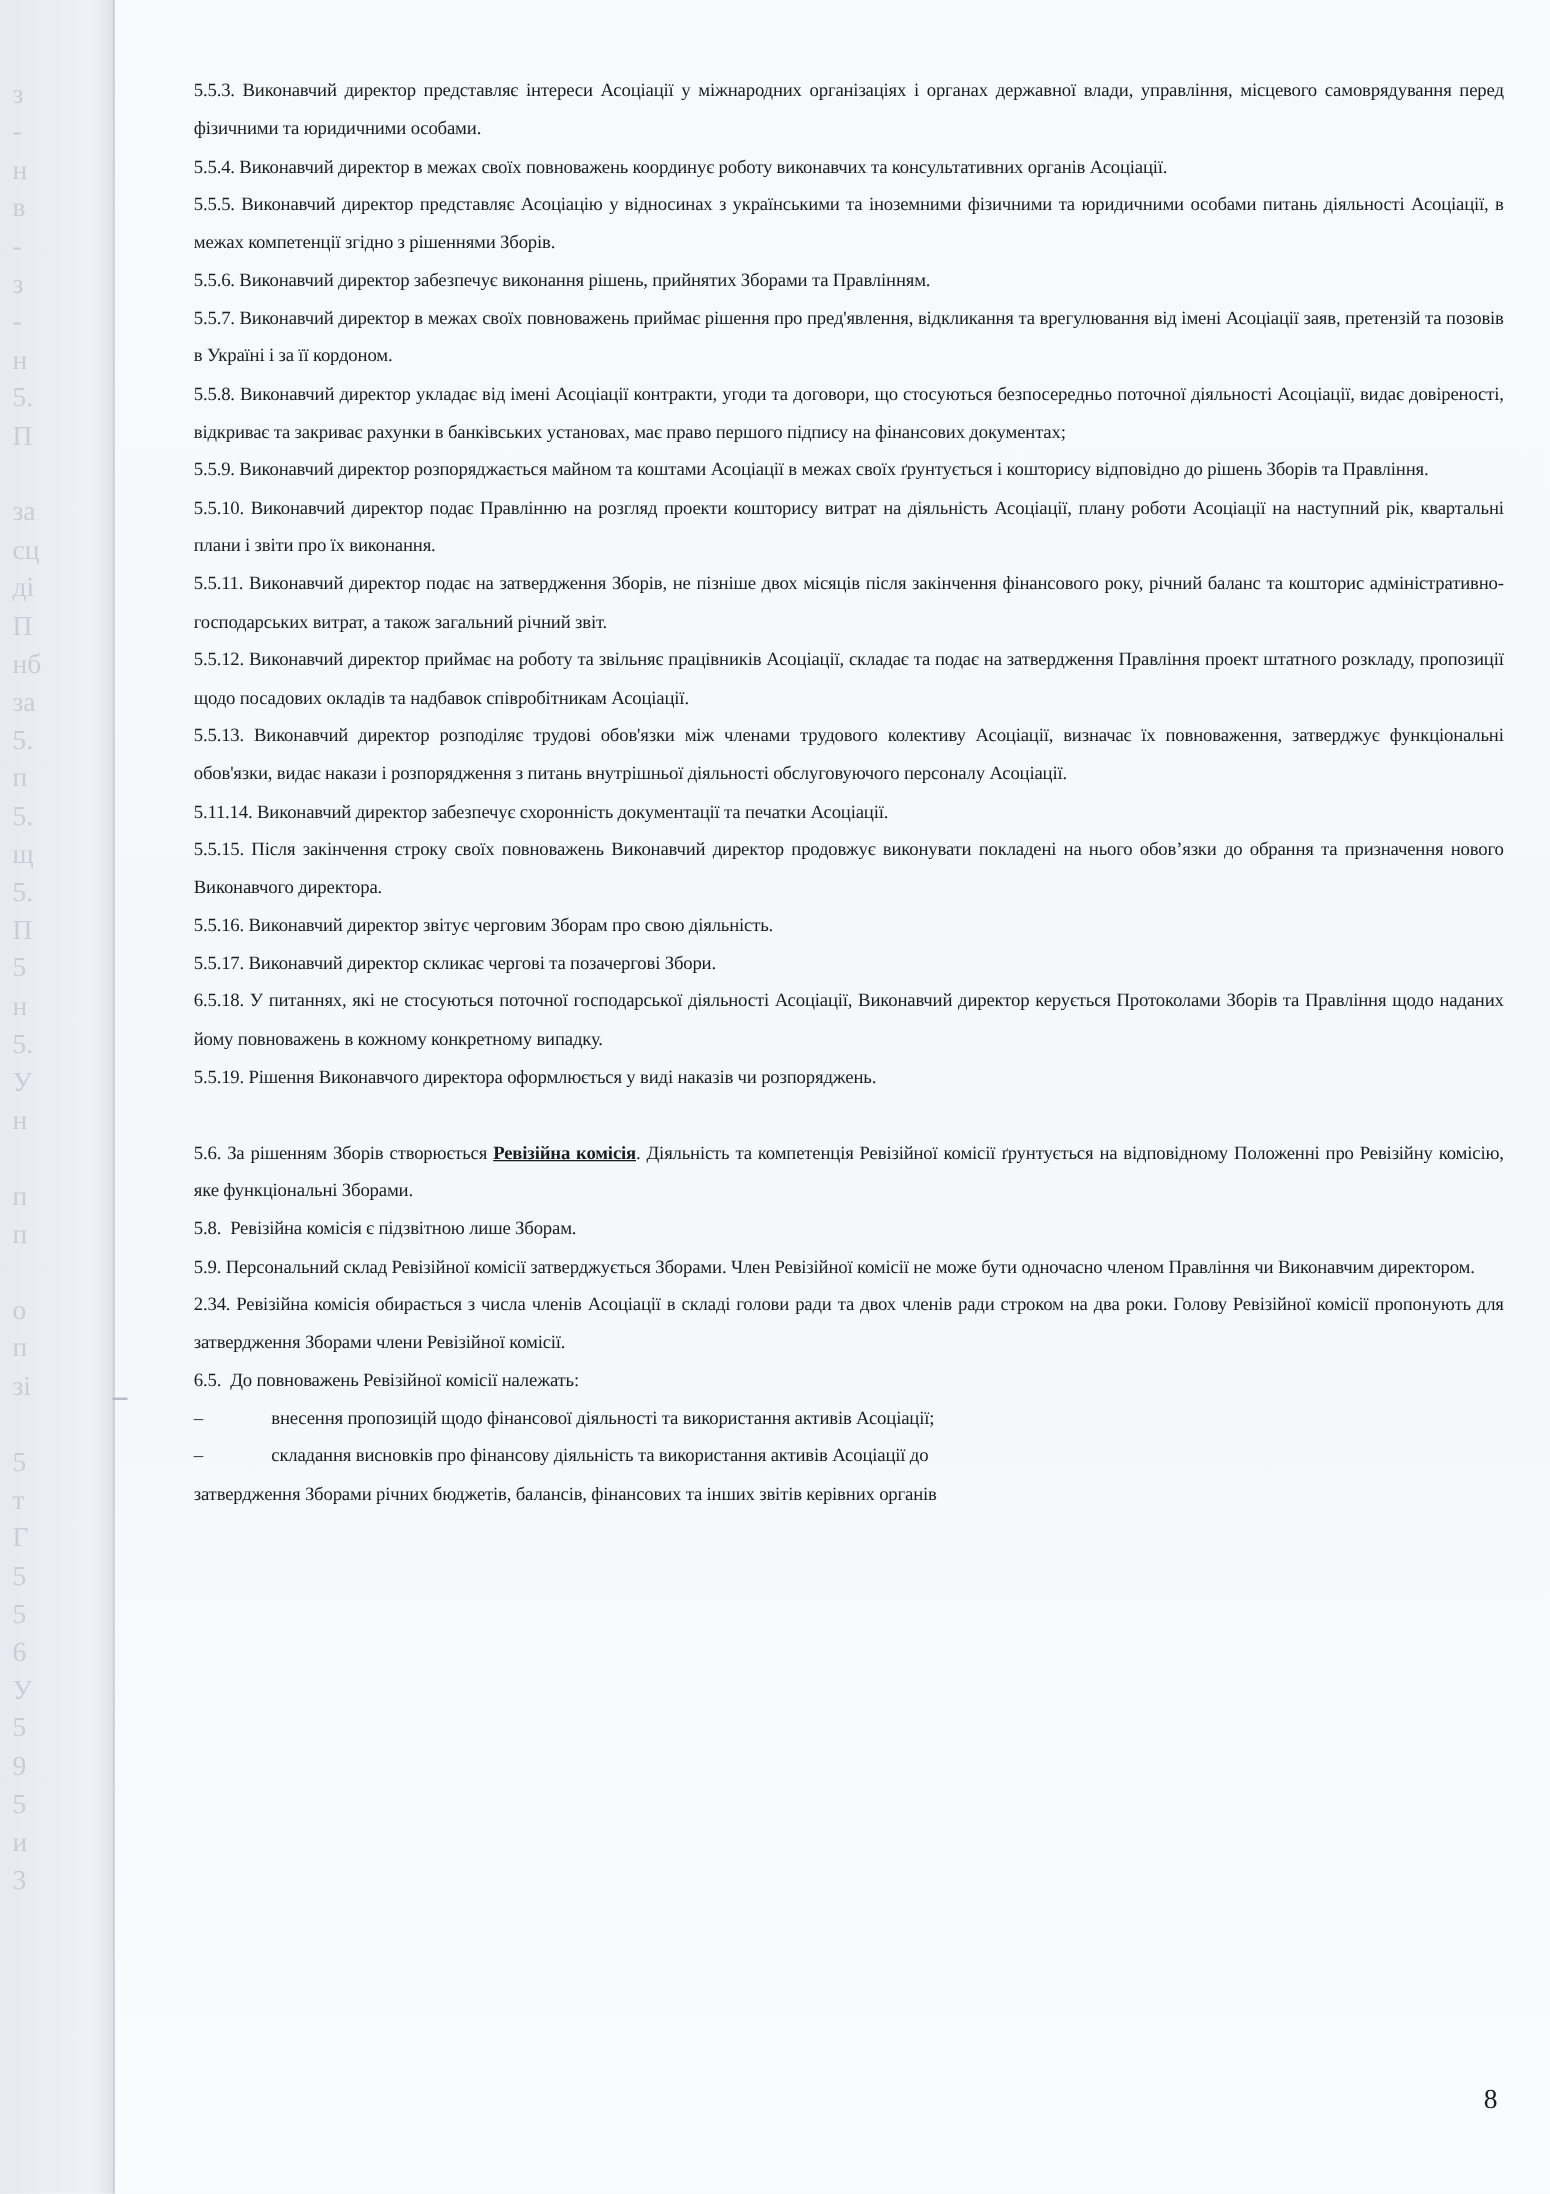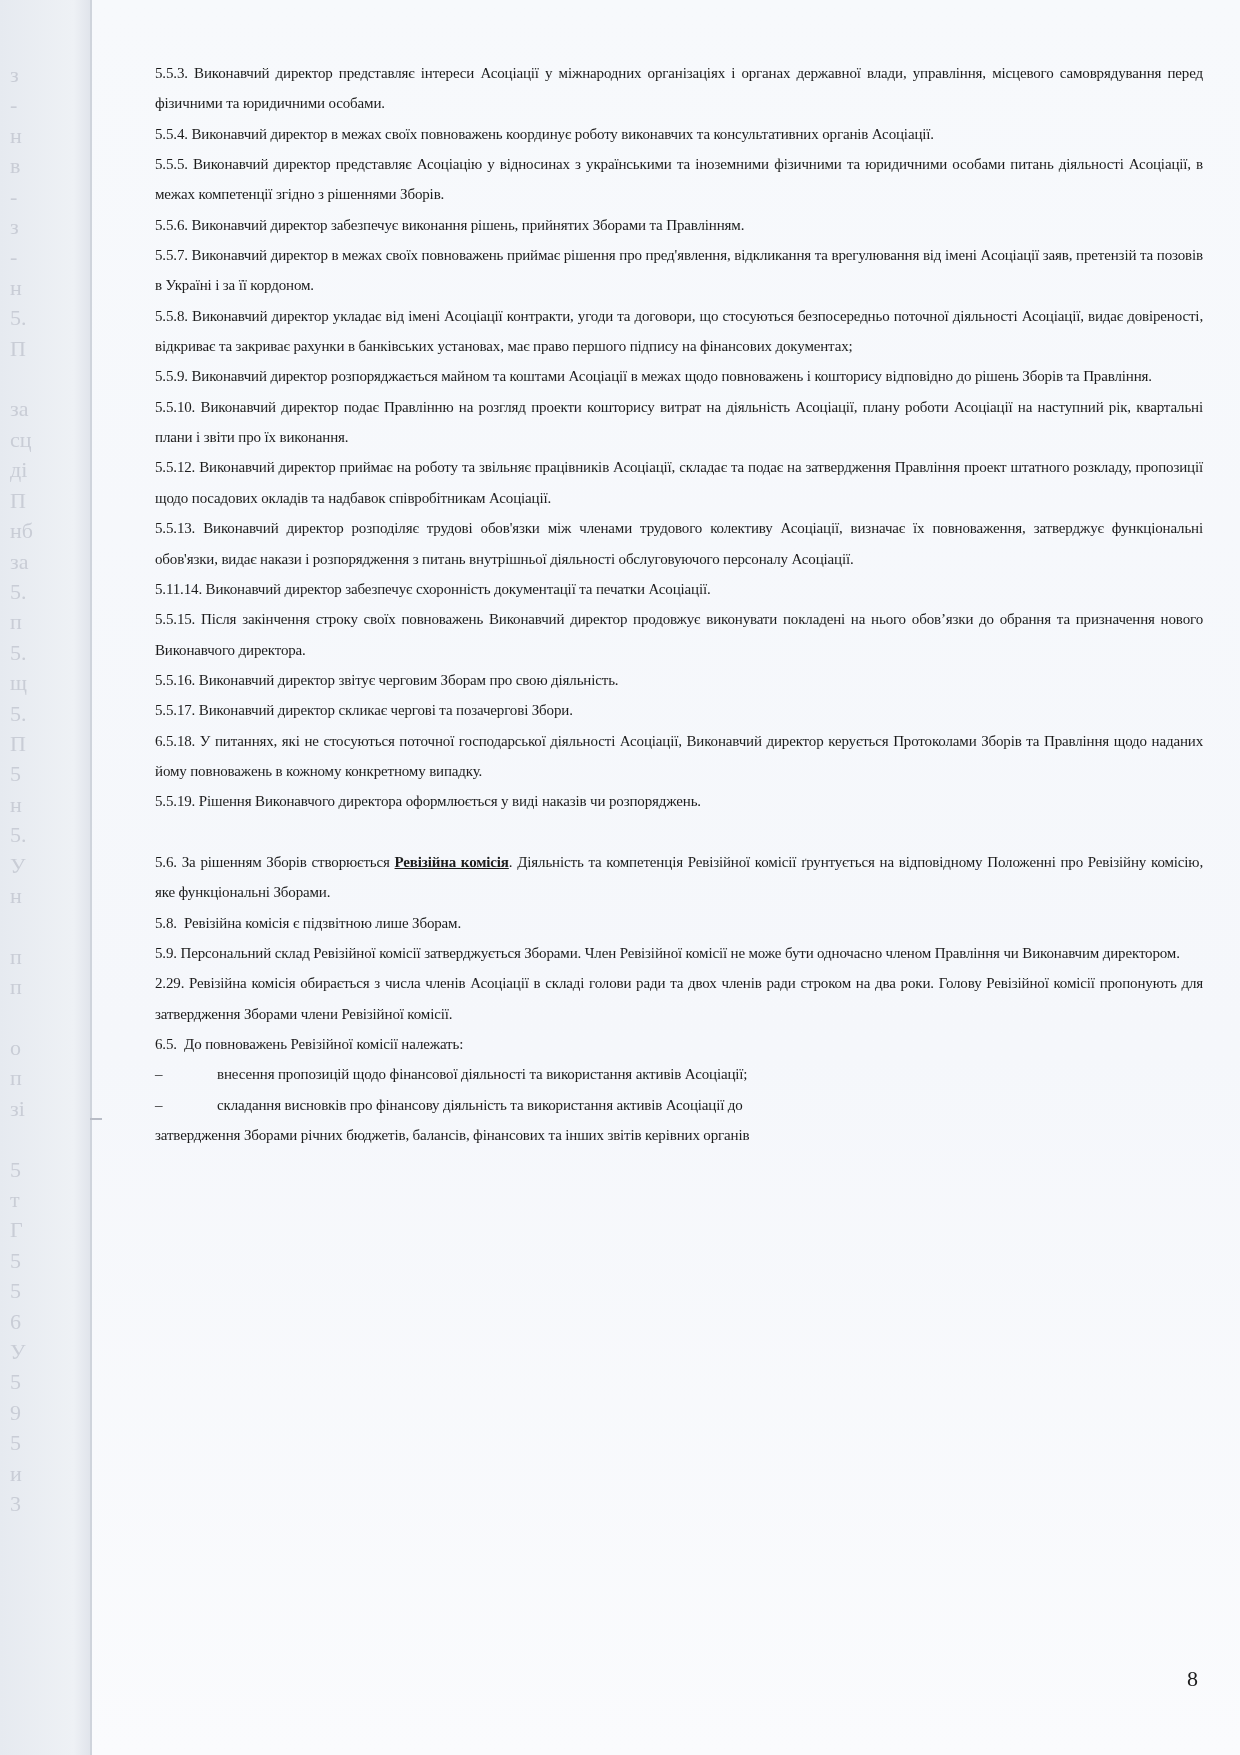--- a/index.html
+++ b/index.html
@@ -100,35 +100,36 @@
 <div class="page-edge"></div>
 <div class="scan-mark"></div>
 
 <div class="text">
   <p>5.5.3. Виконавчий директор представляє інтереси Асоціації у міжнародних організаціях і органах державної влади, управління, місцевого самоврядування перед фізичними та юридичними особами.</p>
   <p>5.5.4. Виконавчий директор в межах своїх повноважень координує роботу виконавчих та консультативних органів Асоціації.</p>
   <p>5.5.5. Виконавчий директор представляє Асоціацію у відносинах з українськими та іноземними фізичними та юридичними особами питань діяльності Асоціації, в межах компетенції згідно з рішеннями Зборів.</p>
   <p>5.5.6. Виконавчий директор забезпечує виконання рішень, прийнятих Зборами та Правлінням.</p>
   <p>5.5.7. Виконавчий директор в межах своїх повноважень приймає рішення про пред'явлення, відкликання та врегулювання від імені Асоціації заяв, претензій та позовів в Україні і за її кордоном.</p>
   <p>5.5.8. Виконавчий директор укладає від імені Асоціації контракти, угоди та договори, що стосуються безпосередньо поточної діяльності Асоціації, видає довіреності, відкриває та закриває рахунки в банківських установах, має право першого підпису на фінансових документах;</p>
-  <p>5.5.9. Виконавчий директор розпоряджається майном та коштами Асоціації в межах щодо повноважень і кошторису відповідно до рішень Зборів та Правління.</p>
+  <p>5.5.9. Виконавчий директор розпоряджається майном та коштами Асоціації в межах своїх ґрунтується і кошторису відповідно до рішень Зборів та Правління.</p>
   <p>5.5.10. Виконавчий директор подає Правлінню на розгляд проекти кошторису витрат на діяльність Асоціації, плану роботи Асоціації на наступний рік, квартальні плани і звіти про їх виконання.</p>
+  <p>5.5.11. Виконавчий директор подає на затвердження Зборів, не пізніше двох місяців після закінчення фінансового року, річний баланс та кошторис адміністративно-господарських витрат, а також загальний річний звіт.</p>
   <p>5.5.12. Виконавчий директор приймає на роботу та звільняє працівників Асоціації, складає та подає на затвердження Правління проект штатного розкладу, пропозиції щодо посадових окладів та надбавок співробітникам Асоціації.</p>
   <p>5.5.13. Виконавчий директор розподіляє трудові обов'язки між членами трудового колективу Асоціації, визначає їх повноваження, затверджує функціональні обов'язки, видає накази і розпорядження з питань внутрішньої діяльності обслуговуючого персоналу Асоціації.</p>
   <p>5.11.14. Виконавчий директор забезпечує схоронність документації та печатки Асоціації.</p>
   <p>5.5.15. Після закінчення строку своїх повноважень Виконавчий директор продовжує виконувати покладені на нього обов’язки до обрання та призначення нового Виконавчого директора.</p>
   <p>5.5.16. Виконавчий директор звітує черговим Зборам про свою діяльність.</p>
   <p>5.5.17. Виконавчий директор скликає чергові та позачергові Збори.</p>
   <p>6.5.18. У питаннях, які не стосуються поточної господарської діяльності Асоціації, Виконавчий директор керується Протоколами Зборів та Правління щодо наданих йому повноважень в кожному конкретному випадку.</p>
   <p>5.5.19. Рішення Виконавчого директора оформлюється у виді наказів чи розпоряджень.</p>
   <div class="blank"></div>
   <p><span>5.6. За рішенням Зборів створюється </span><span class="bold-u">Ревізійна комісія</span><span>. Діяльність та компетенція Ревізійної комісії ґрунтується на відповідному Положенні про Ревізійну комісію, яке функціональні Зборами.</span></p>
   <p style="white-space: pre-wrap;">5.8.  Ревізійна комісія є підзвітною лише Зборам.</p>
   <p>5.9. Персональний склад Ревізійної комісії затверджується Зборами. Член Ревізійної комісії не може бути одночасно членом Правління чи Виконавчим директором.</p>
-  <p>2.29. Ревізійна комісія обирається з числа членів Асоціації в складі голови ради та двох членів ради строком на два роки. Голову Ревізійної комісії пропонують для затвердження Зборами члени Ревізійної комісії.</p>
+  <p>2.34. Ревізійна комісія обирається з числа членів Асоціації в складі голови ради та двох членів ради строком на два роки. Голову Ревізійної комісії пропонують для затвердження Зборами члени Ревізійної комісії.</p>
   <p style="white-space: pre-wrap;">6.5.  До повноважень Ревізійної комісії належать:</p>
   <div class="bullet">
     <span class="dash">–</span>
     <span class="btxt">внесення пропозицій щодо фінансової діяльності та використання активів Асоціації;</span>
   </div>
   <div class="bullet">
     <span class="dash">–</span>
     <span class="btxt">складання висновків про фінансову діяльність та використання активів Асоціації до</span>
   </div>
   <p class="bullet-cont">затвердження Зборами річних бюджетів, балансів, фінансових та інших звітів керівних органів</p>

